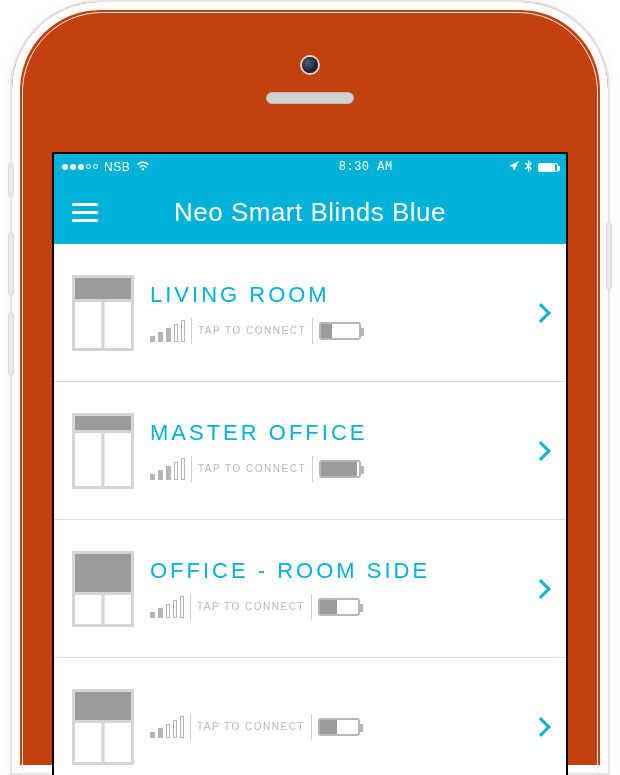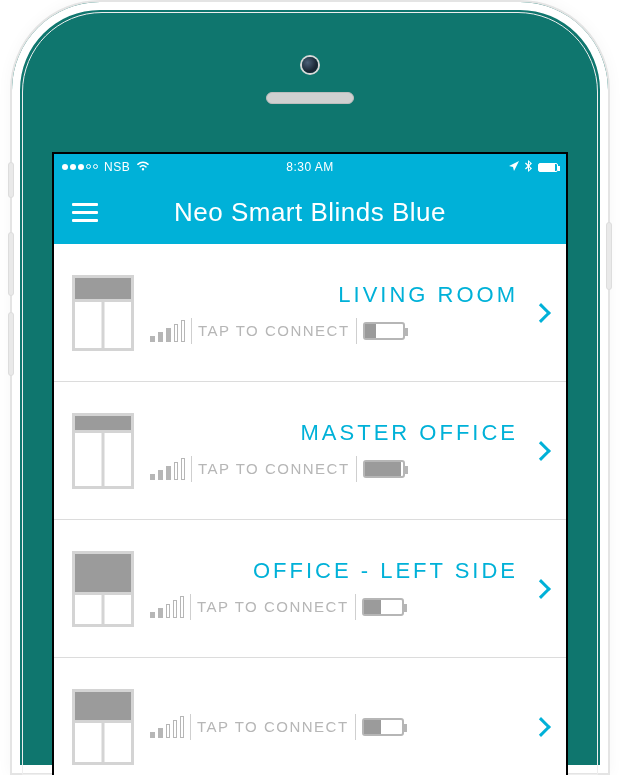--- a/index.html
+++ b/index.html
@@ -14,21 +14,21 @@
 
   
   .phone {
     position: absolute;
     left: 10px;
     right: 10px;
     top: 0;
     bottom: 0;
     border: 2px solid #e4e4e4;
     border-radius: 90px 90px 0 0;
-    background: #0f766e;
+    background: #c2410c;
     box-shadow: inset 0 0 0 8px #fff, 0 0 15px rgba(0,0,0,0.04);
   }
   .phone::before{
     content:"";
     position:absolute;
     left:10px; right:10px; top:10px; bottom:-2px;
     border:1px solid #eee;
     border-radius:80px 80px 0 0;
     pointer-events:none;
   }
@@ -67,21 +67,21 @@
   .status-bar {
     height: 26px;
     background: #00b1d8;
     color: #fff;
     display: flex; align-items: center;
     font-size: 12px;
     padding: 0 8px;
     letter-spacing: .5px;
   }
   .status-left { display:flex; align-items:center; gap:6px; flex:1;}
-  .status-center { flex:1; text-align:center; font-weight:500;}
+  .status-center { flex:1; text-align:right; font-weight:500;font-family:Liberation Mono, monospace;}
   .status-right { flex:1; display:flex; align-items:center; justify-content:flex-end; gap:6px;}
   .dots { display:flex; gap:2px; }
   .dots span{ width:6px; height:6px; border-radius:50%; background:#fff; }
   .dots span.empty{ background:transparent; border:1px solid #fff; width:5px; height:5px;}
   .sb-batt{ width:20px; height:9px; border:1px solid #fff; border-radius:2px; position:relative;}
   .sb-batt::after{content:""; position:absolute; right:-3px; top:2px; width:2px; height:5px; background:#fff;}
   .sb-batt i{ display:block; height:100%; background:#fff; width:90%;}
 
   
   .app-header {
@@ -113,25 +113,25 @@
   .blind-icon .shade{
     position:absolute; left:0; right:0; top:0;
     background:#9b9b9b;
   }
   .blind-icon::after{
     content:"";
     position:absolute; left:50%; width:3px; background:#d4d4d4;
     transform:translateX(-50%);
     bottom:0;
   }
-  .row-body{ flex:1; display:flex; flex-direction:column; gap:10px;text-align:right; }
+  .row-body{ flex:1; display:flex; flex-direction:column; gap:10px; }
   .room-name{ color:#00b1d8; font-size:22px; letter-spacing:3px; font-weight:400; }
   .sub{
     display:flex; align-items:center; gap:6px;
-    color:#b6b6b6; font-size:15px; letter-spacing:1.5px;
+    color:#b6b6b6; font-size:10px; letter-spacing:1.5px;
   }
   .sub .divider{ width:1px; height:26px; background:#cfcfcf;}
   
   .signal{ display:flex; align-items:flex-end; gap:3px; height:22px;}
   .signal span{ width:5px; background:#b6b6b6;}
   .signal span:nth-child(1){height:6px}
   .signal span:nth-child(2){height:10px}
   .signal span:nth-child(3){height:14px}
   .signal span:nth-child(4){height:18px}
   .signal span:nth-child(5){height:22px}
@@ -264,21 +264,21 @@
     <div class="chevron"></div>
   </div>
 
   <div class="row">
     <div class="blind-icon" style="position: relative;">
       <div class="shade" style="height: 55%;"></div>
     <div style="position: absolute; left: 50%; transform: translateX(-50%); width: 3px; background: rgb(212, 212, 212); bottom: 0px; top: 55%;"></div>
             <div style="position: absolute; left: 0px; right: 0px; height: 3px; background: rgb(212, 212, 212); top: 55%;"></div>
           </div>
     <div class="row-body">
-      <div class="room-name">OFFICE - LEFT SIDE</div>
+      <div class="room-name">OFFICE - ROOM SIDE</div>
       <div class="sub">
         <div class="signal">
           <span></span>
                 <span></span>
                 <span class="outline"></span>
                 <span class="outline"></span>
                 <span class="outline"></span>
         </div>
         <div class="divider"></div>
         <div class="tap">TAP TO CONNECT</div>

